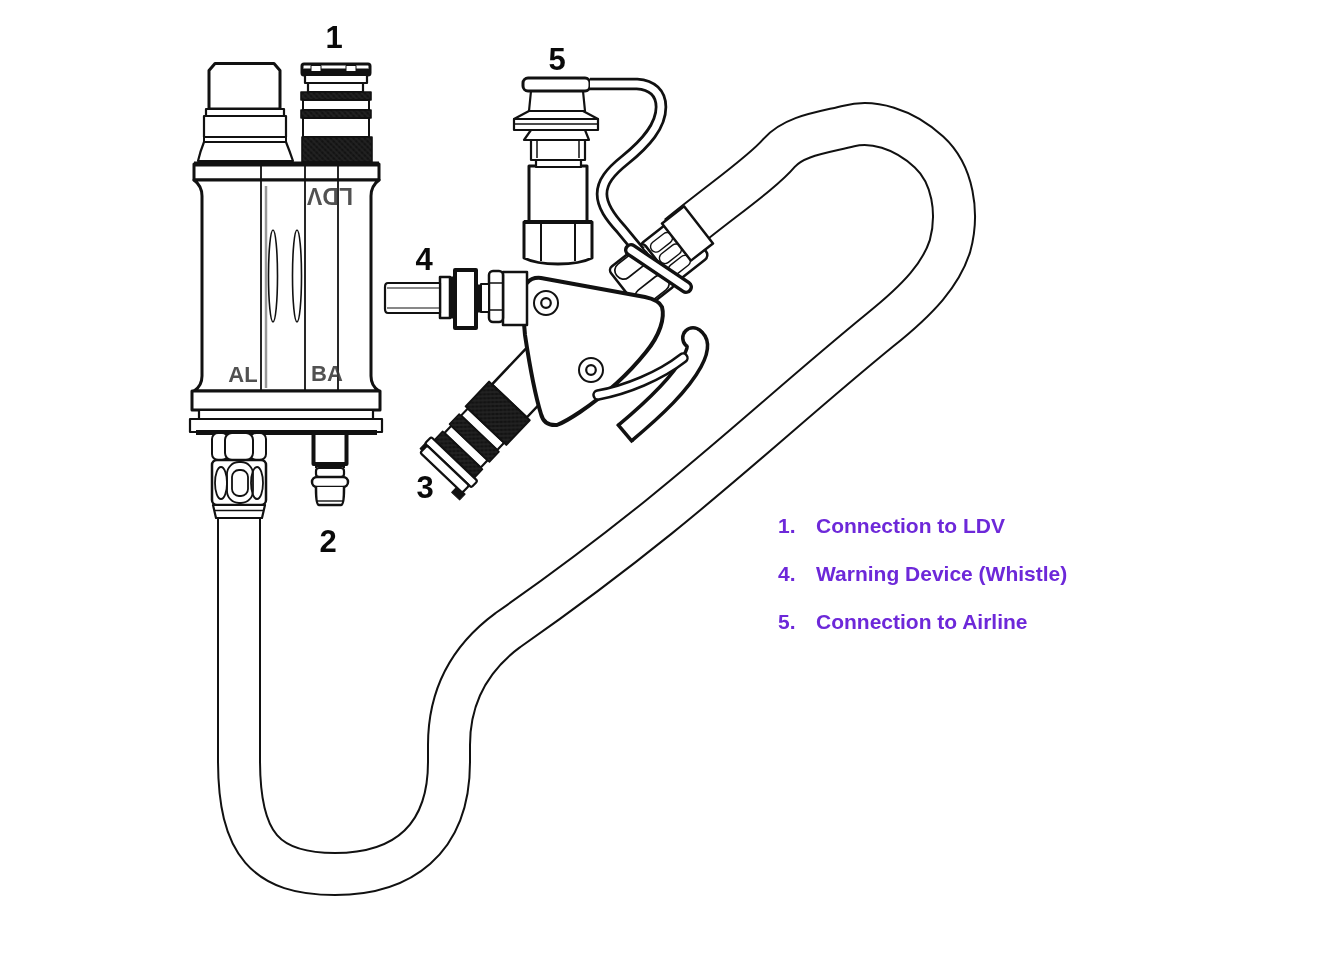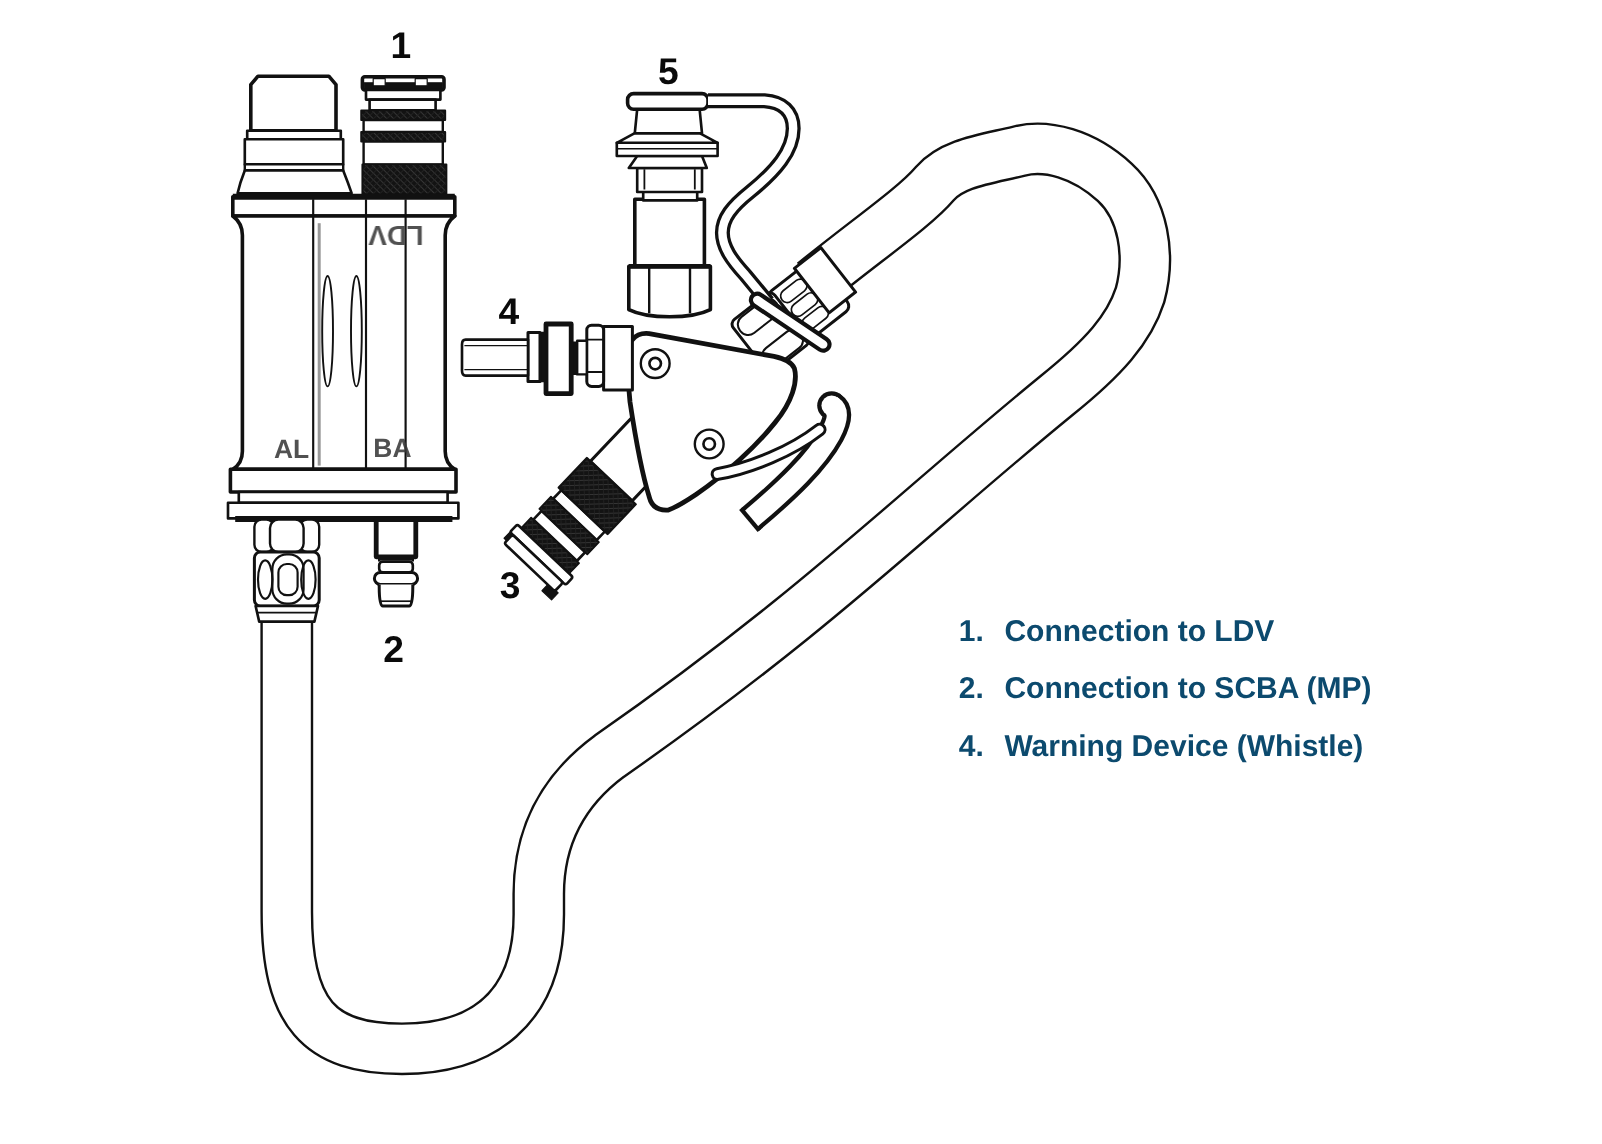--- a/index.html
+++ b/index.html
@@ -1,19 +1,19 @@
 <!DOCTYPE html>
 <html><head>
 <meta charset="utf-8">
 <style>
 html,body{margin:0;padding:0;background:#fff;}
 #page{position:relative;width:1335px;height:953px;background:#fff;overflow:hidden;}
 svg{position:absolute;top:0;left:0;}
 .leg{position:absolute;left:778px;top:502px;font-family:"Liberation Sans",sans-serif;
-font-weight:bold;font-size:25px;color:#0c4a6e;line-height:48px;white-space:nowrap;margin-left:21px;}
+font-weight:bold;font-size:21px;color:#6d28d9;line-height:48px;white-space:nowrap;}
 .leg .num{display:inline-block;width:38px;}
 </style>
 </head>
 <body>
 <div id="page">
 <svg width="1335" height="953" viewBox="0 0 1335 953" fill="none" stroke-linejoin="round">
 <defs>
 <pattern id="kn" width="4" height="4" patternUnits="userSpaceOnUse" patternTransform="rotate(45)">
   <rect width="4" height="4" fill="#131313"></rect>
   <path d="M0,2H4" stroke="#353535" stroke-width="0.8"></path>
@@ -205,16 +205,16 @@
 <g font-family="Liberation Sans, sans-serif" font-weight="bold" font-size="31" fill="#0a0a0a" stroke="none" text-anchor="middle">
   <text x="334" y="48">1</text>
   <text x="557" y="70">5</text>
   <text x="424" y="270">4</text>
   <text x="425" y="498">3</text>
   <text x="328" y="552">2</text>
 </g>
 </svg>
 <div class="leg">
 <div><span class="num">1.</span>Connection to LDV</div>
-<div><span class="num">2.</span>Connection to SCBA (MP)</div>
 <div><span class="num">4.</span>Warning Device (Whistle)</div>
+<div><span class="num">5.</span>Connection to Airline</div>
 </div>
 </div>
 
 </body></html>

